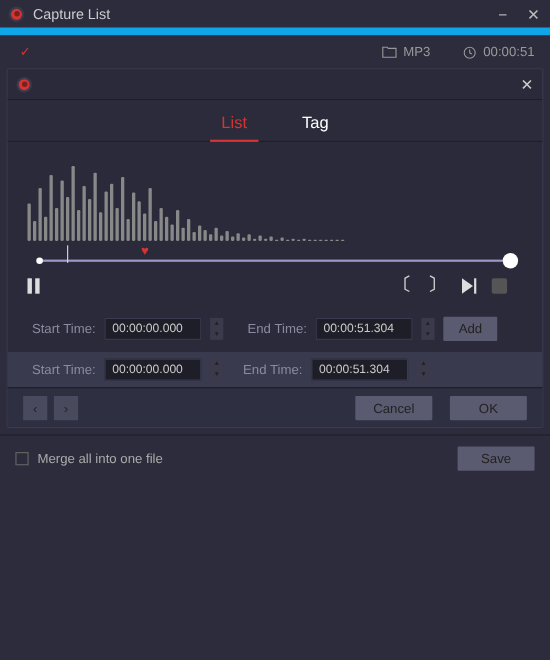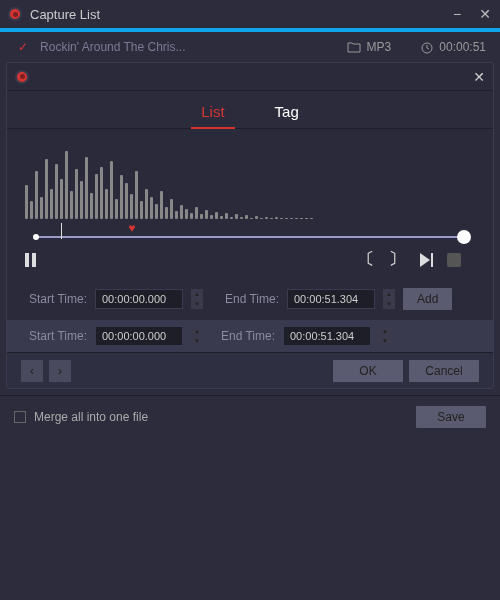--- a/index.html
+++ b/index.html
@@ -1,18 +1,18 @@
 <!DOCTYPE html>
 <html><head>
 <meta charset="utf-8">
 <style>
 * { margin:0; padding:0; box-sizing:border-box; font-family:Arial,sans-serif; -webkit-font-smoothing:antialiased; }
 body { width:500px; height:600px; background:#2a2a3a; color:#aaa; font-size:12px; overflow:hidden; }
 .window { width:100%; height:100%; display:flex; flex-direction:column; background:#2c2c3d; }
-.titlebar { height:32px; display:flex; align-items:center; padding:0 8px; background:#2c2c3d; border-bottom:4px solid #0ea5e9; }
+.titlebar { height:32px; display:flex; align-items:center; padding:0 8px; background:#2c2c3d; border-bottom:7px solid #0ea5e9; }
 .rec-dot { width:14px; height:14px; border-radius:50%; background:#d63333; margin-right:8px; display:flex; align-items:center; justify-content:center; border:2px solid #3a3a4a; }
 .rec-dot::after { content:""; width:5px; height:5px; border-radius:50%; background:#7a2020; }
 .titlebar .title { color:#ccc; font-size:13px; }
 .winbtns { margin-left:auto; display:flex; gap:14px; align-items:center; }
 .winbtns span { color:#bbb; cursor:pointer; font-size:14px; width:14px; text-align:center; }
 .file-row { height:30px; display:flex; align-items:center; padding:0 14px 0 18px; color:#888; }
 .file-row .check { color:#d63333; margin-right:12px; font-size:12px; }
 .file-row .fname { color:#7a7a95; font-size:12px; flex:0 0 180px; white-space:nowrap; overflow:hidden; text-overflow:ellipsis; }
 .file-row .folder { margin-left:auto; display:flex; align-items:center; gap:6px; color:#999; }
 .file-row .clock { margin-left:30px; display:flex; align-items:flex-end; gap:6px; color:#999; }
@@ -66,21 +66,20 @@
     <span class="rec-dot"></span>
     <span class="title">Capture List</span>
     <div class="winbtns">
       <span>−</span>
       <span>✕</span>
     </div>
   </div>
 
   <div class="file-row">
     <span class="check">✓</span>
-    <span class="fname">Rockin' Around The Chris...</span>
     <span class="folder">
       <svg width="14" height="12" viewBox="0 0 14 12">
           <path d="M1 2h4l1 1h7v8H1z" fill="none" stroke="#999" stroke-width="1"></path>
         </svg>
       <span>MP3</span>
     </span>
     <span class="clock">
       <svg width="12" height="12" viewBox="0 0 12 12">
           <circle cx="6" cy="6" r="5" fill="none" stroke="#999"></circle>
           <path d="M6 3v3l2 1" stroke="#999" fill="none"></path>
@@ -219,22 +218,22 @@
           <div>▼</div>
         </div>
     </div>
 
     <div class="blank"></div>
 
     <div class="nav-bar">
       <div class="navbtn">‹</div>
       <div class="navbtn">›</div>
       <div class="spacer"></div>
+      <button class="btn" style="width:70px;">Cancel</button>
       <button class="btn" style="width:70px;margin-left:10px;">OK</button>
-      <button class="btn" style="width:70px;">Cancel</button>
     </div>
   </div>
 
   <div class="footer">
     <div class="checkbox"></div>
     <span>Merge all into one file</span>
     <div class="spacer"></div>
     <button class="btn" style="width:70px;">Save</button>
   </div>
 </div>

